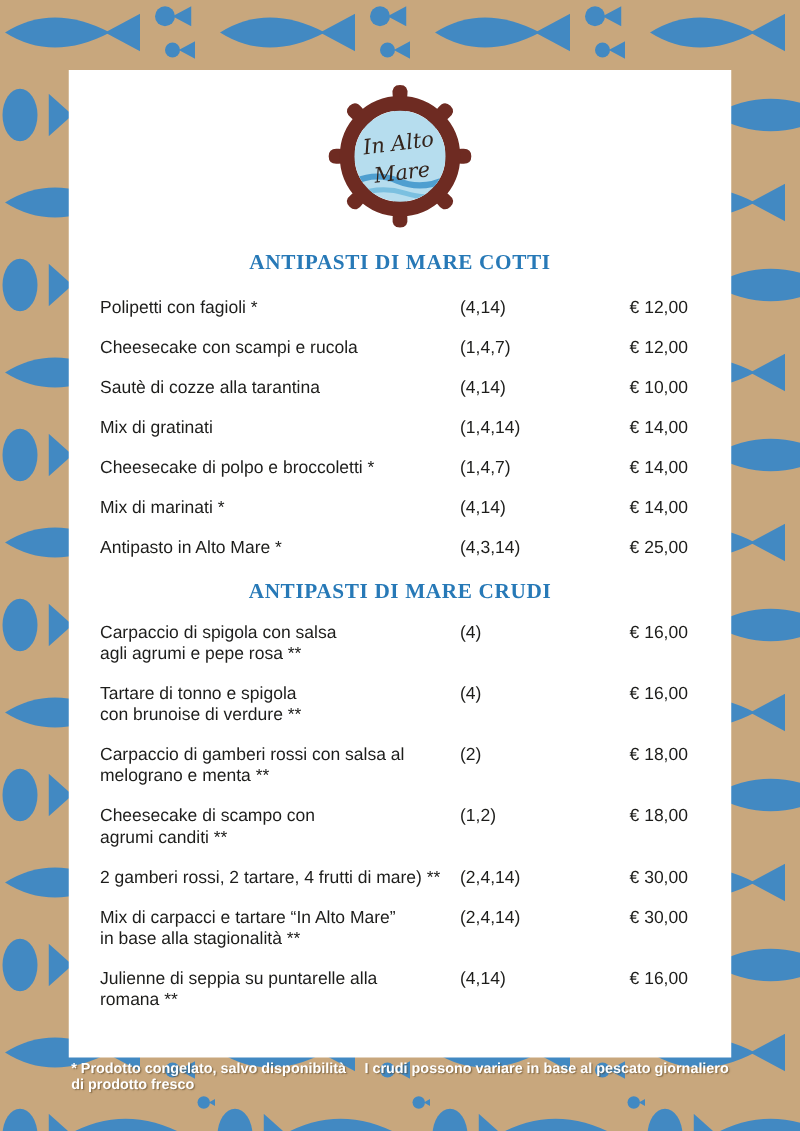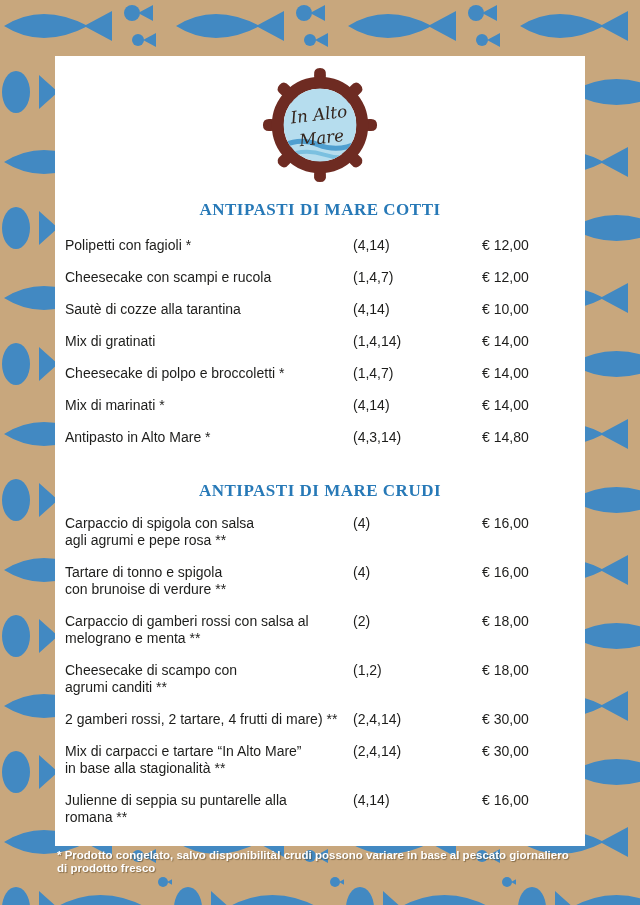--- a/index.html
+++ b/index.html
@@ -11,38 +11,38 @@
   .fish-bg { position:absolute; left:0; top:0; width:640px; height:905px; display:block; }
   .card {
     position:absolute; left:55px; top:56px; width:530px; height:790px;
     background:#ffffff;
   }
   .logo { display:block; margin:8px auto 0 auto; width:122px; height:122px; }
   .section-title {
     margin-top:14px; text-align:center; color:#2779b7;
     font-size:17px; font-weight:bold; letter-spacing:.5px; line-height:20px;font-family:Liberation Serif, serif;
   }
-  .section-title.second { margin-top:36px; }
-  .menu { margin-top:17px; padding:0 28px 0 10px; }
+  .section-title.second { margin-top:18px; }
+  .menu { margin-top:17px; padding:0 28px 0 25px; }
   .menu.crudi { margin-top:14px; }
   .row { display:flex; align-items:flex-start; color:#1d1d1b; font-size:14px; line-height:16px; margin-bottom:16px; }
   .menu.crudi .row { line-height:17px; margin-bottom:15px; }
   .row .name { width:288px; }
   .row .name .l1, .row .name .l2 { display:block; white-space:nowrap; }
   .row .name .note { font-size:11px; margin-left:4px; }
   .row.has-note .name .l2 { font-size:14px; }
   .row .allerg { width:129px; }
-  .row .price { flex:1; text-align:left; white-space:nowrap; }
+  .row .price { flex:1; text-align:center; white-space:nowrap; }
   .footer-notes {
     position:absolute; left:57px; top:849px; width:300px;
     color:#ffffff; font-size:11.5px; font-weight:bold; line-height:13px;
     text-shadow:1px 1px 1px rgba(80,60,30,.55);
   }
   .footer-disclaimer {
-    position:absolute; right:57px; top:849px; width:320px; text-align:center;
+    position:absolute; right:57px; top:849px; width:320px; text-align:right;
     color:#ffffff; font-size:11.5px; font-weight:bold; line-height:13px;
     text-shadow:1px 1px 1px rgba(80,60,30,.55);
   }
 </style>
 </head>
 <body>
 
 <div class="stage">
 
   <svg class="fish-bg" width="640" height="905" viewBox="0 0 640 905" aria-hidden="true">
@@ -143,21 +143,21 @@
         <div class="price">€ 14,00</div>
       </div>
       <div class="row">
         <div class="name">Mix di marinati *</div>
         <div class="allerg">(4,14)</div>
         <div class="price">€ 14,00</div>
       </div>
       <div class="row">
         <div class="name">Antipasto in Alto Mare *</div>
         <div class="allerg">(4,3,14)</div>
-        <div class="price">€ 14,80</div>
+        <div class="price">€ 25,00</div>
       </div>
     </div>
 
     <div class="section-title second">ANTIPASTI DI MARE CRUDI</div>
 
     <div class="menu crudi">
       <div class="row">
         <div class="name">
           <span class="l1">Carpaccio di spigola con salsa</span>
           <span class="l2">agli agrumi e pepe rosa **</span>

